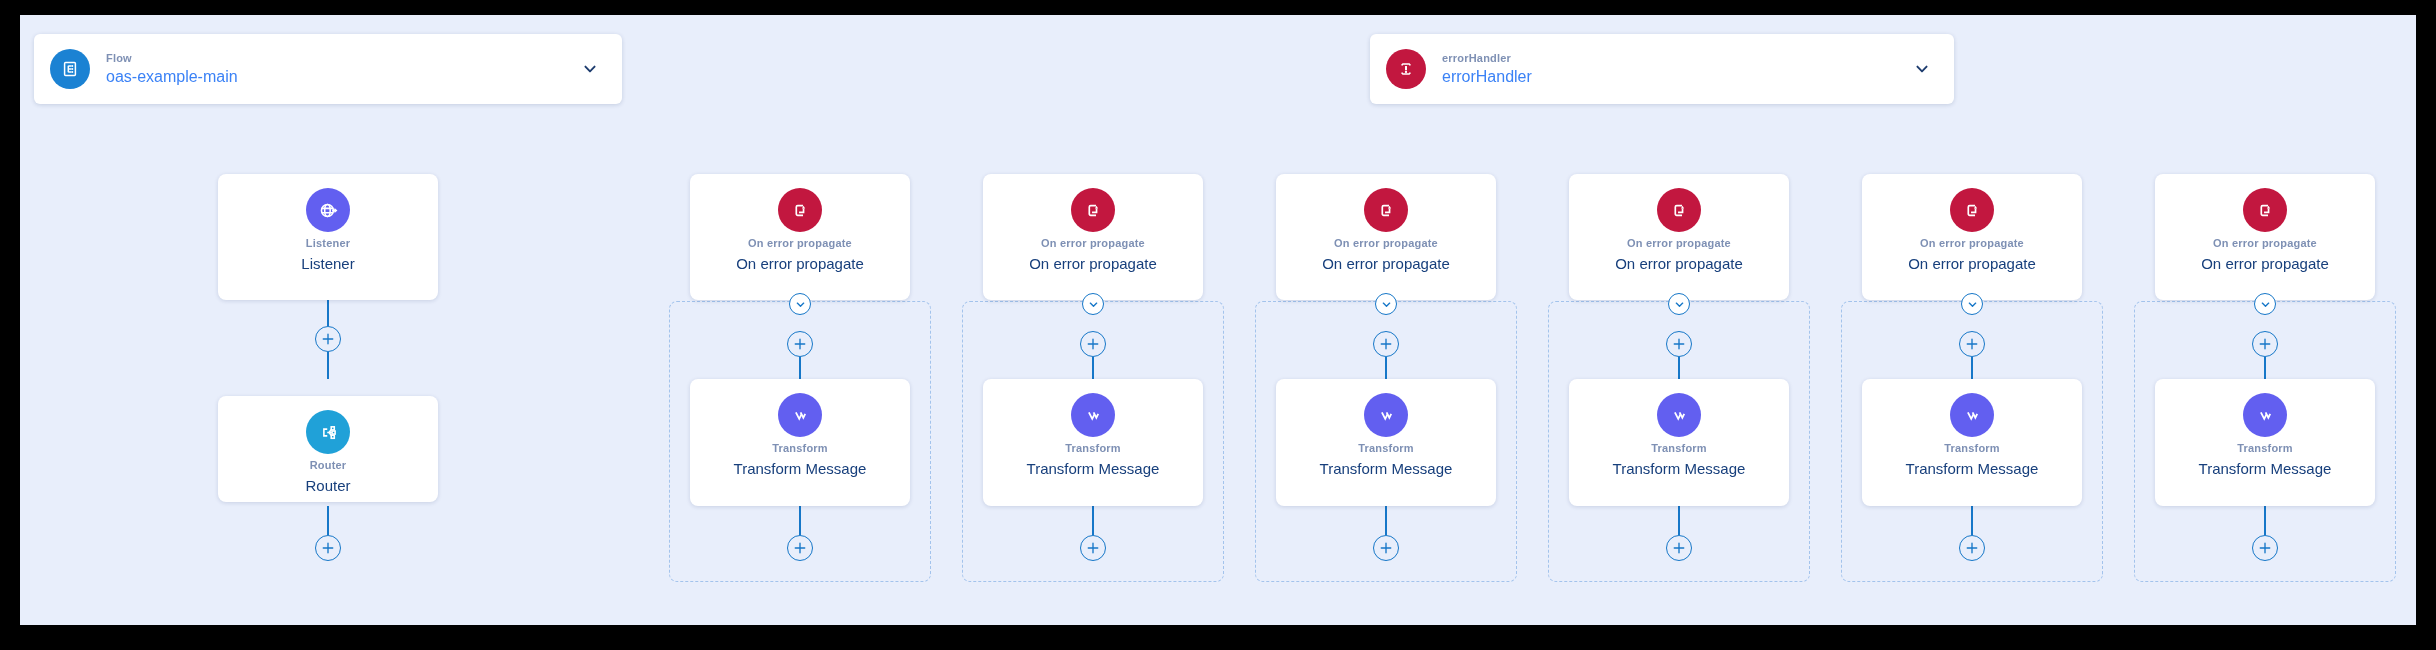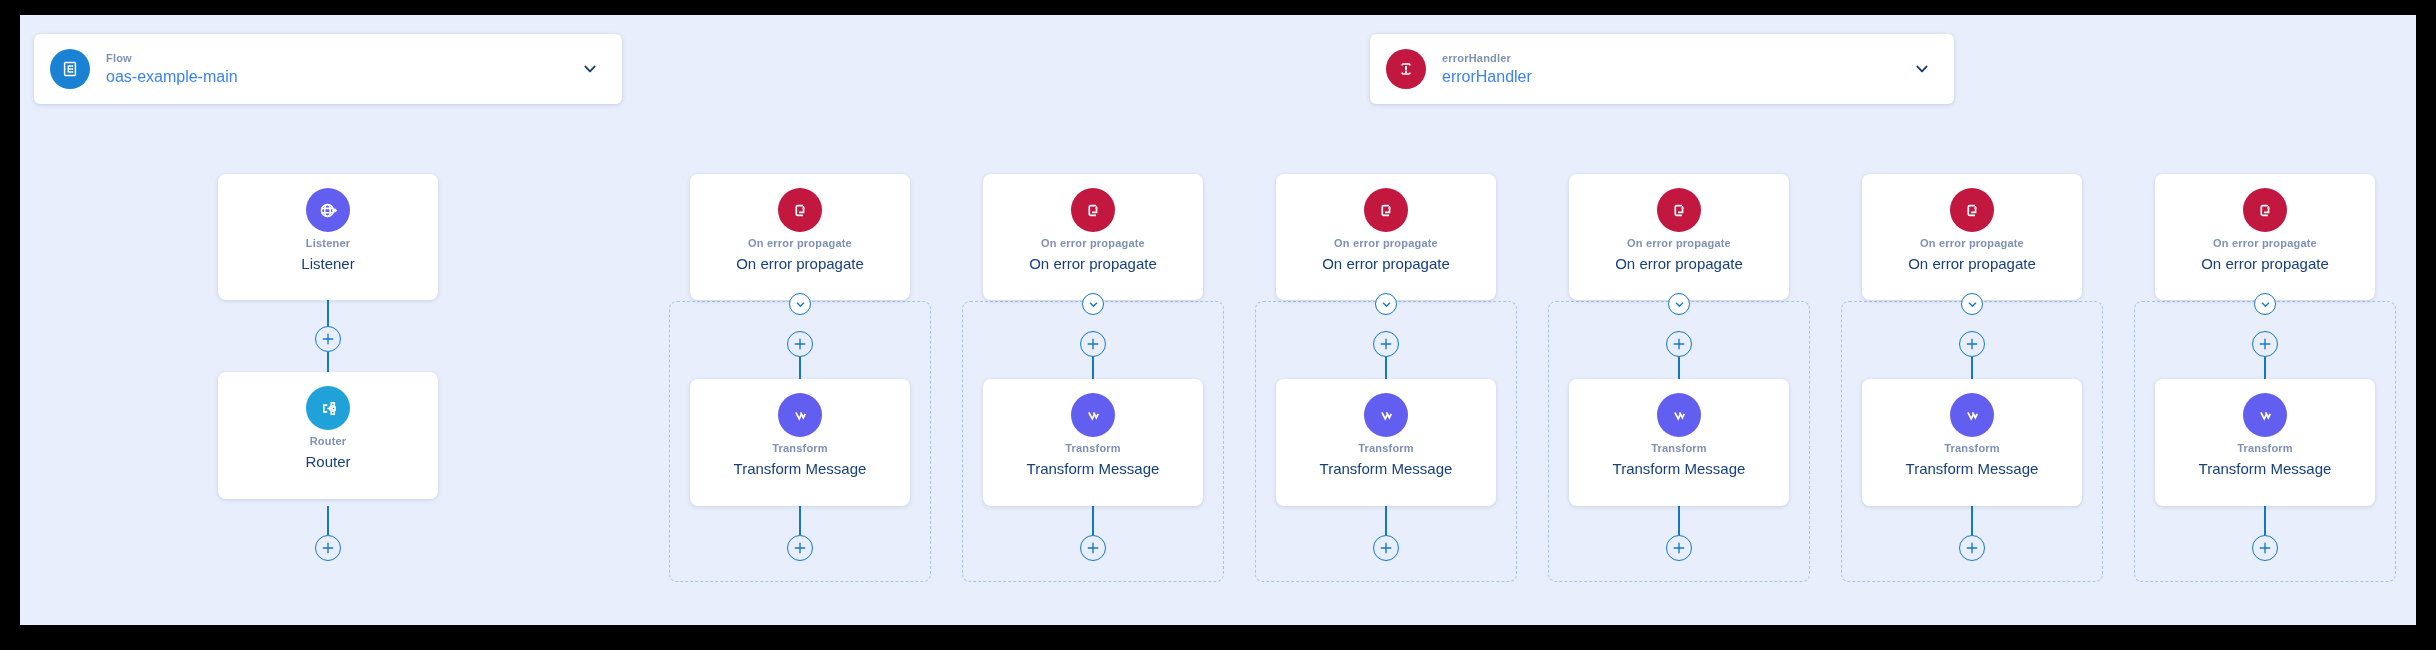--- a/index.html
+++ b/index.html
@@ -163,21 +163,21 @@
       <div class="node-label">Listener</div>
       <div class="node-title">Listener</div>
     </div>
     <div class="vline" style="top:126px;height:26px;"></div>
     <div class="plus-btn" style="top:152px;">
       <svg width="22" height="22" viewBox="0 0 26 26">
           <use href="#ic-plus"></use>
         </svg>
     </div>
     <div class="vline" style="top:178px;height:27px;"></div>
-    <div class="node-card" style="top:198px;height:127px;">
+    <div class="node-card" style="top:222px;height:106px;">
       <div class="node-icon bg-cyan">
         <svg width="21" height="21" viewBox="0 0 20 20">
             <use href="#ic-router"></use>
           </svg>
       </div>
       <div class="node-label">Router</div>
       <div class="node-title">Router</div>
     </div>
     <div class="vline" style="top:332px;height:29px;"></div>
     <div class="plus-btn" style="top:361px;">

